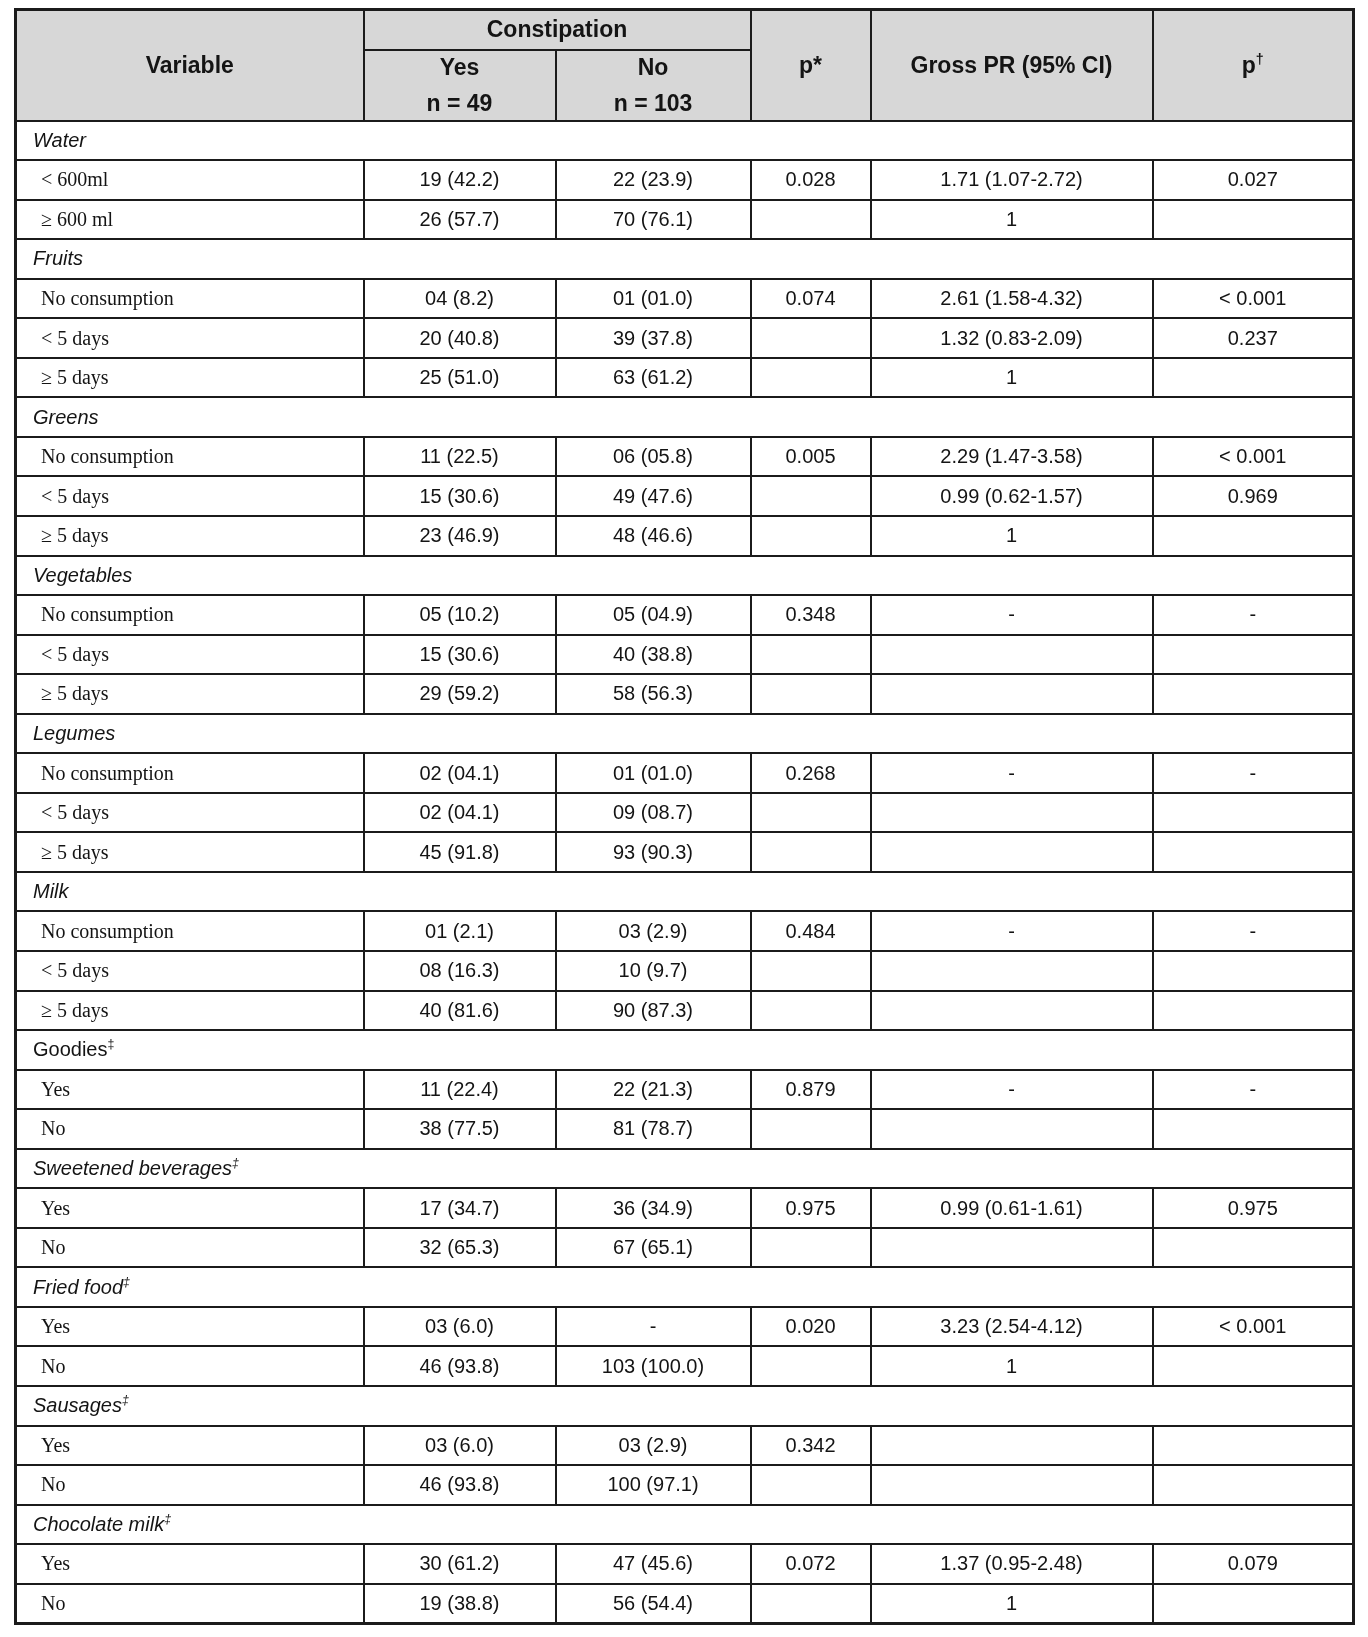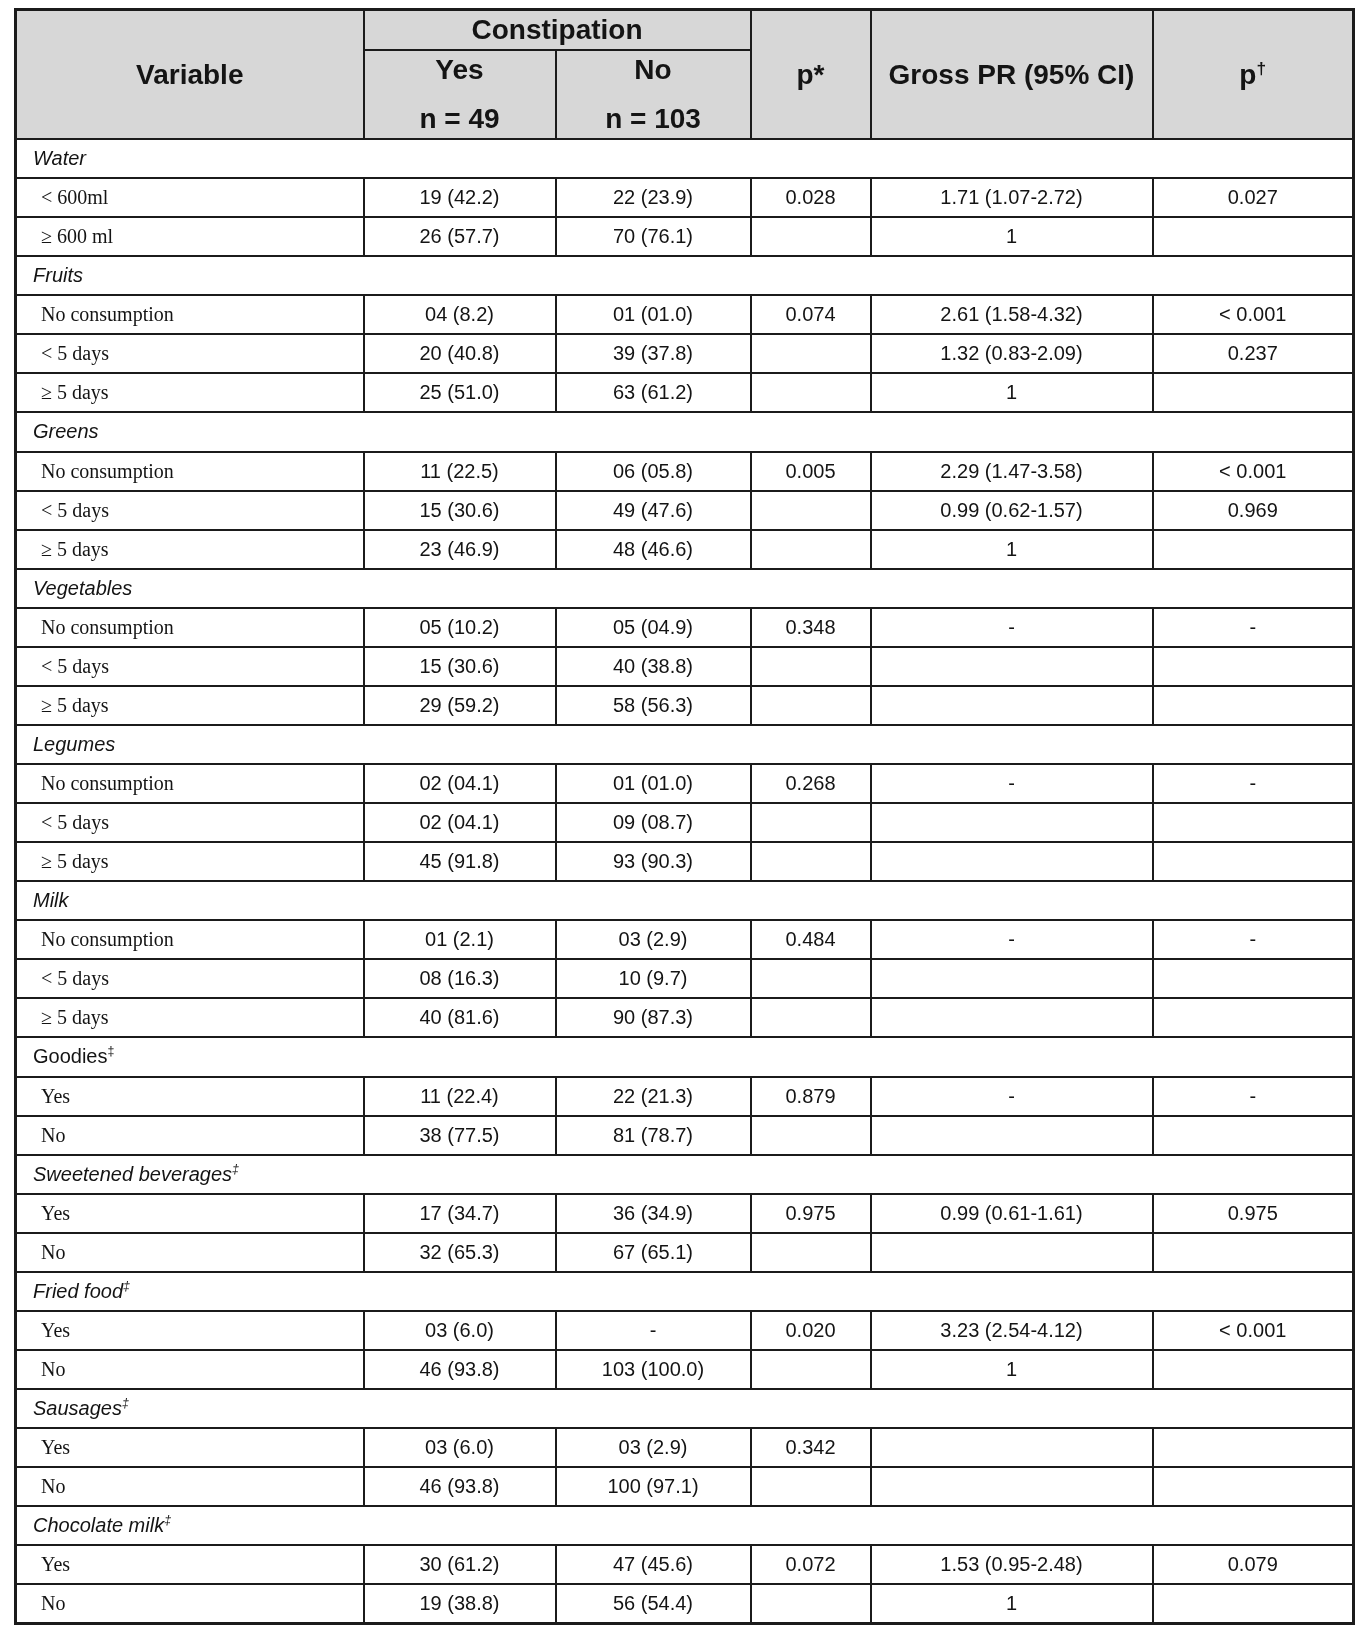--- a/index.html
+++ b/index.html
@@ -19,28 +19,28 @@
     table-layout: fixed;
     border: 3px solid #1b1b1b;
   }
   th, td {
     border: 2px solid #1b1b1b;
     overflow: hidden;
   }
   thead th {
     background: #d7d7d7;
     font-weight: 700;
-    font-size: 28px;
+    font-size: 23px;
     text-align: center;
     vertical-align: middle;
     padding: 3px 6px;
   }
   thead tr.header-row-top { height: 40px; }
   thead tr.header-row-sub { height: 64px; }
-  thead .n-line { margin-top: 17px; }
+  thead .n-line { margin-top: 9px; }
   tbody td {
     font-size: 20px;
     height: 38px;
     padding: 2px 8px;
     vertical-align: middle;
     background: #ffffff;
   }
   td.group-cell {
     text-align: left;
     padding-left: 16px;
@@ -324,21 +324,21 @@
           <td class="num-cell"></td>
         </tr>
         <tr>
           <td colspan="6" class="group-cell"><span class="italic">Chocolate milk</span><sup class="italic">‡</sup></td>
         </tr>
         <tr>
           <td class="var-cell">Yes</td>
           <td class="num-cell">30 (61.2)</td>
           <td class="num-cell">47 (45.6)</td>
           <td class="num-cell">0.072</td>
-          <td class="num-cell">1.53 (0.95-2.48)</td>
+          <td class="num-cell">1.37 (0.95-2.48)</td>
           <td class="num-cell">0.079</td>
         </tr>
         <tr>
           <td class="var-cell">No</td>
           <td class="num-cell">19 (38.8)</td>
           <td class="num-cell">56 (54.4)</td>
           <td class="num-cell"></td>
           <td class="num-cell">1</td>
           <td class="num-cell"></td>
         </tr>

